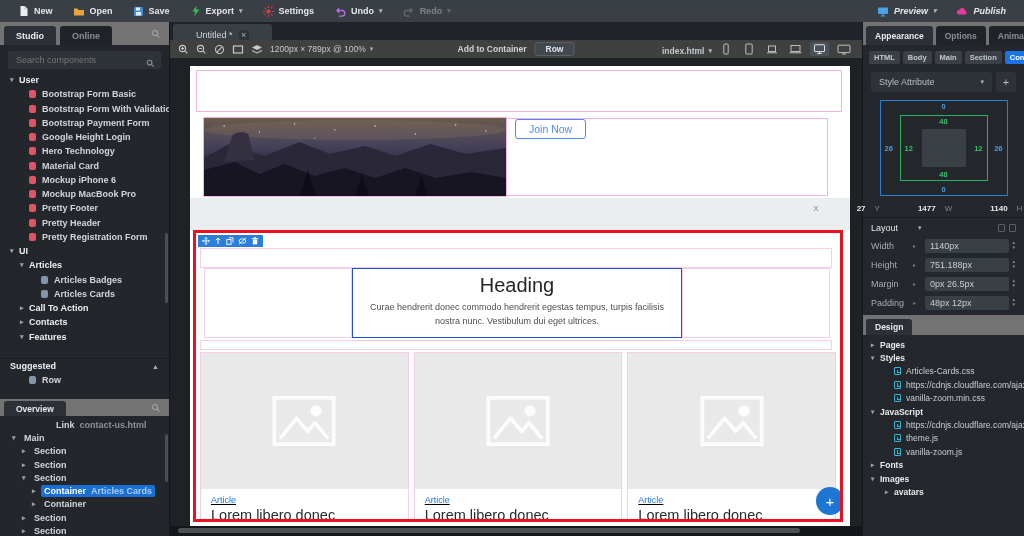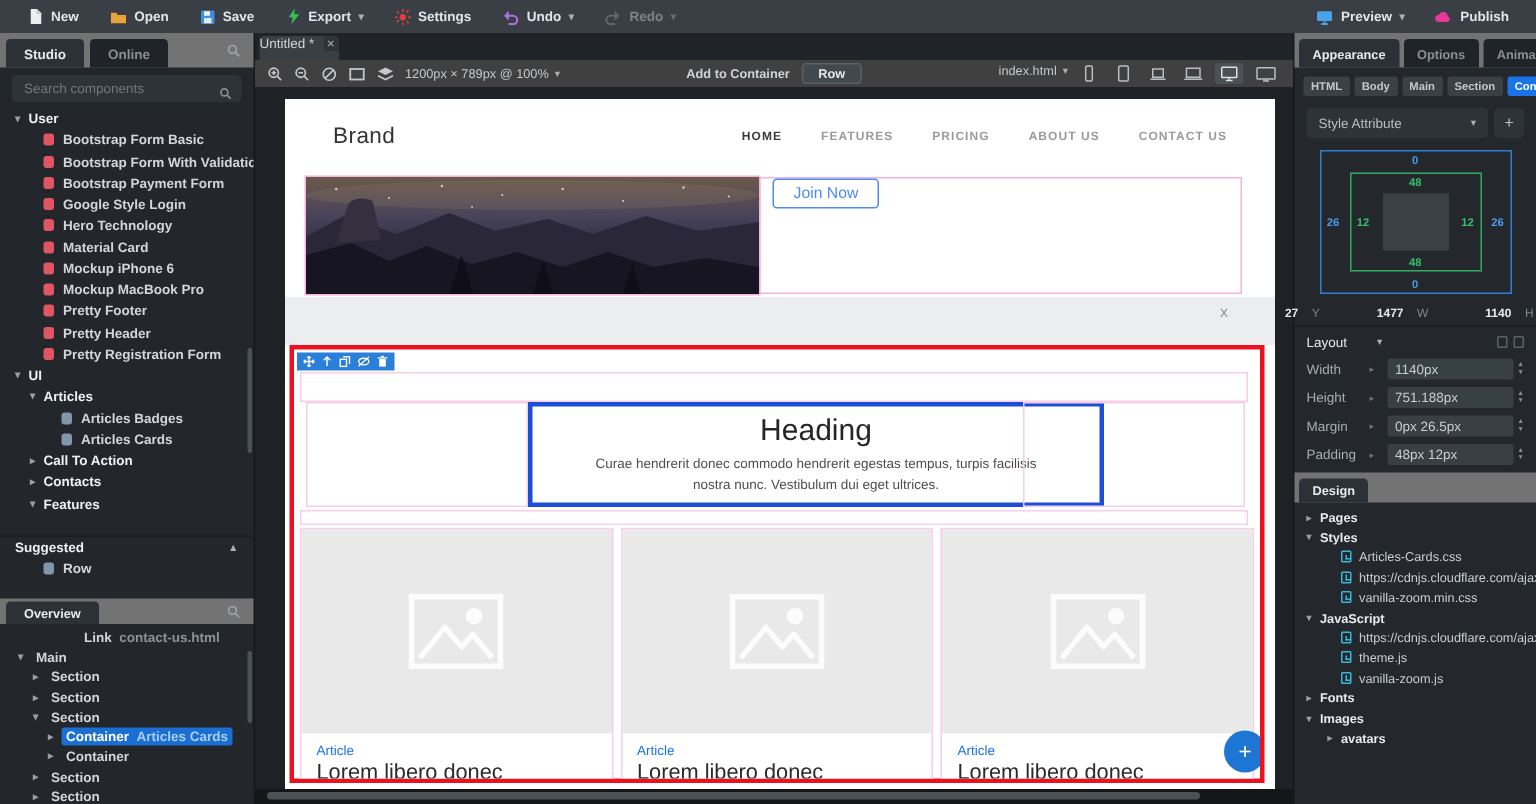--- a/index.html
+++ b/index.html
@@ -6,21 +6,21 @@
   *{box-sizing:border-box;}
   .app{position:relative;width:1024px;height:536px;overflow:hidden;background:#26292d;
        font-family:"Liberation Sans",sans-serif;-webkit-font-smoothing:antialiased;}
 
   
   .topbar{position:absolute;left:0;top:0;right:0;height:22px;background:#3a3f45;display:flex;align-items:center;padding:0 8px;z-index:10;}
   .tb-btn{display:flex;align-items:center;gap:5px;color:#e3e6e9;font-size:9px;font-weight:bold;padding:0 10px;height:22px;cursor:default;}
   .tb-btn svg{display:block;}
   .caret{font-size:7px;color:#aab0b6;}
   .tb-btn.disabled{opacity:.4;}
-  .tb-right{margin-left:auto;display:flex;}
+  .tb-right{margin-left:auto;display:flex;font-style:italic;}
 
   
   .left{position:absolute;left:0;top:22px;bottom:0;width:170px;background:#23272b;display:flex;flex-direction:column;border-right:1px solid #15181a;}
   .tabs-strip{height:23px;background:#737373;display:flex;align-items:flex-end;flex-shrink:0;}
   .ltab{height:19px;display:flex;align-items:center;padding:0 12px;font-size:9px;font-weight:bold;color:#8a9097;background:#202429;border-radius:3px 3px 0 0;margin-left:4px;}
   .ltab.active{background:#2c3137;color:#e8eaed;}
   .strip-ico{margin-left:auto;margin-right:8px;align-self:center;display:flex;}
   .search-row{padding:4px 8px;position:relative;flex-shrink:0;}
   .search-row input{width:100%;height:18px;background:#2e3338;border:none;border-radius:3px;color:#c7ccd1;font-size:9px;padding:0 22px 0 8px;outline:none;}
   .search-row .in-ico{position:absolute;right:14px;top:9px;}
@@ -48,29 +48,29 @@
   .orow.level-1{padding-left:12px;}.orow.level-2{padding-left:22px;}.orow.level-3{padding-left:32px;}.orow.level-4{padding-left:44px;}
   .osel{display:flex;align-items:center;height:12px;padding:0 3px;border-radius:2px;}
   .orow.selected .osel{background:#1c6fd2;}
   .odetail{margin-left:5px;color:#8b9299;}
   .orow.selected .olabel{color:#fff;}
   .orow.selected .odetail{color:#a9cdf5;}
 
   
   .canvas{position:absolute;left:170px;top:22px;right:162px;bottom:0;display:flex;flex-direction:column;}
   .doc-tabs{height:18px;background:#202428;display:flex;align-items:flex-end;padding-left:3px;flex-shrink:0;}
-  .doc-tab{height:16px;background:#3a3f45;color:#d2d6da;font-size:9px;display:flex;align-items:flex-start;gap:6px;padding:0 0;border-radius:3px 3px 0 0;}
+  .doc-tab{height:16px;background:#3a3f45;color:#d2d6da;font-size:9px;display:flex;align-items:flex-end;gap:6px;padding:0 23px;border-radius:3px 3px 0 0;}
   .doc-close{font-size:9px;color:#aab0b6;background:#2e3338;width:10px;height:10px;line-height:10px;text-align:center;border-radius:2px;}
   .canvas-toolbar{position:relative;height:18px;background:#404040;display:flex;align-items:center;font-size:8.5px;color:#c3c8cd;padding:0 8px;gap:7px;flex-shrink:0;}
   .ct-ico{display:flex;}
   .dims{white-space:nowrap;display:flex;align-items:center;gap:4px;}
   .ct-center{position:absolute;left:50%;transform:translateX(-50%);display:flex;align-items:center;gap:8px;}
   .add-lbl{font-weight:bold;color:#cfd3d7;white-space:nowrap;}
   .row-btn{background:#41484e;border:1px solid #5a6167;border-radius:3px;padding:1px 10px;color:#e3e6e9;font-weight:bold;font-size:8.5px;}
-  .ct-right{margin-left:auto;display:flex;align-items:flex-start;gap:5px;}
+  .ct-right{margin-left:auto;display:flex;align-items:flex-end;gap:5px;font-weight:bold;}
   .device{padding:1px 3px;border-radius:2px;display:flex;}
   .device.active{background:#4a5158;}
   .viewport{flex:1;position:relative;background:#1e2125;overflow:hidden;}
   .page{position:absolute;left:20px;top:8px;width:660px;height:460px;background:#fff;overflow:hidden;}
   .hscroll{position:absolute;left:0;right:0;bottom:0;height:10px;background:#141618;}
   .hthumb{position:absolute;left:8px;top:2px;width:622px;height:5px;background:#4c5156;border-radius:3px;}
 
   
   .guide{position:absolute;border:1px solid #f3b3dc;pointer-events:none;}
   .pageheader{position:absolute;left:0;top:0;width:100%;height:48px;background:#fff;display:flex;align-items:center;padding:0 32px;z-index:1;}
@@ -83,24 +83,24 @@
   .hero-right{position:absolute;left:316px;top:52px;width:322px;height:78px;border:1px solid #f3b3dc;}
   .join-btn{position:absolute;left:8px;top:0;border:1px solid #4c8bf5;color:#4c8bf5;font-size:10.5px;padding:3px 13px;border-radius:3px;background:#fff;}
   .band{position:absolute;left:0;top:132px;width:100%;height:32px;background:#ebedef;}
   .sel-section{position:absolute;left:3px;top:164px;width:650px;height:292px;background:#fff;border:3px solid #ea1220;overflow:hidden;}
   .minibar{position:absolute;left:2px;top:2px;display:flex;gap:4px;background:#2a80d8;padding:2px 4px;z-index:3;align-items:center;}
   .minibar svg{display:block;}
   .g2{left:4px;top:15px;width:632px;height:20px;border-color:#f6cfe7;}
   .g3{left:8px;top:35px;width:148px;height:70px;border-color:#f6cfe7;}
   .g4{left:486px;top:35px;width:148px;height:70px;border-color:#f6cfe7;}
   .g5{left:4px;top:107px;width:632px;height:10px;border-color:#f6cfe7;}
-  .hblock{position:absolute;left:156px;top:35px;width:384px;height:70px;border:3px solid #1d4ed8;text-align:center;}
+  .hblock{position:absolute;left:156px;top:35px;width:330px;height:70px;border:1px solid #1d4ed8;text-align:center;}
   .hblock h2{margin:5px 0 4px;font-size:20px;font-weight:500;color:#262626;}
   .hblock p{margin:0 auto;font-size:9px;color:#4e4e4e;line-height:1.5;width:312px;}
-  .cards{position:absolute;left:4px;top:119px;right:4px;bottom:-6px;display:flex;gap:5px;}
+  .cards{position:absolute;left:4px;top:119px;right:4px;bottom:-6px;display:flex;gap:5px;text-decoration:underline;}
   .ccol{flex:1;border:1px solid #f6cfe7;background:#fff;}
   .card-ph{height:136px;background:#e9e9e9;display:flex;align-items:center;justify-content:center;}
   .cbody{padding:6px 10px 0;}
   .ctag{font-size:9px;color:#1a73e8;margin-bottom:2px;}
   .ctitle{font-size:14.5px;color:#2b2b2b;white-space:nowrap;overflow:hidden;}
   .fab{position:absolute;left:620px;top:254px;width:28px;height:28px;border-radius:50%;background:#1d76d3;color:#fff;display:flex;align-items:center;justify-content:center;font-size:15px;z-index:4;}
 
   
   .right{position:absolute;right:0;top:22px;bottom:0;width:162px;background:#24282d;display:flex;flex-direction:column;border-left:1px solid #15181a;}
   .right .tabs-strip .ltab{padding:0 9px;font-size:8.5px;margin-left:3px;}
@@ -282,21 +282,21 @@
 
         <div class="crow level-2 type-red">
           <span class="arr"></span>
           <span class="cicon"></span>
           <span class="clabel">Bootstrap Payment Form</span>
         </div>
 
         <div class="crow level-2 type-red">
           <span class="arr"></span>
           <span class="cicon"></span>
-          <span class="clabel">Google Style Login</span>
+          <span class="clabel">Google Height Login</span>
         </div>
 
         <div class="crow level-2 type-red">
           <span class="arr"></span>
           <span class="cicon"></span>
           <span class="clabel">Hero Technology</span>
         </div>
 
         <div class="crow level-2 type-red">
           <span class="arr"></span>
@@ -557,35 +557,20 @@
               <rect x="1" y="2.2" width="12" height="7.4" rx=".5" fill="none" stroke="#b9bfc5" stroke-width="1"></rect>
               <path d="M7 9.6v1M5 11h4" stroke="#b9bfc5" stroke-width="1"></path>
             </svg>
           </span>
       </span>
     </div>
 
     <div class="viewport">
       <div class="page">
         <div class="guide" style="left:6px;top:4px;width:646px;height:42px;"></div>
-        <div class="pageheader">
-          <span class="brand">Brand</span>
-          <nav class="pnav">
-
-              <span class="navlink active">HOME</span>
-
-              <span class="navlink">FEATURES</span>
-
-              <span class="navlink">PRICING</span>
-
-              <span class="navlink">ABOUT US</span>
-
-              <span class="navlink">CONTACT US</span>
-            </nav>
-        </div>
 
         <div class="hero-img">
           <svg viewBox="0 0 300 78" preserveAspectRatio="none">
             <defs>
               <linearGradient id="sky" x1="0" y1="0" x2="0" y2="1">
                 <stop offset="0" stop-color="#6b5a4b"></stop>
                   <stop offset=".35" stop-color="#46425a"></stop>
                 <stop offset=".7" stop-color="#232338"></stop>
                   <stop offset="1" stop-color="#15141f"></stop>
               </linearGradient>

